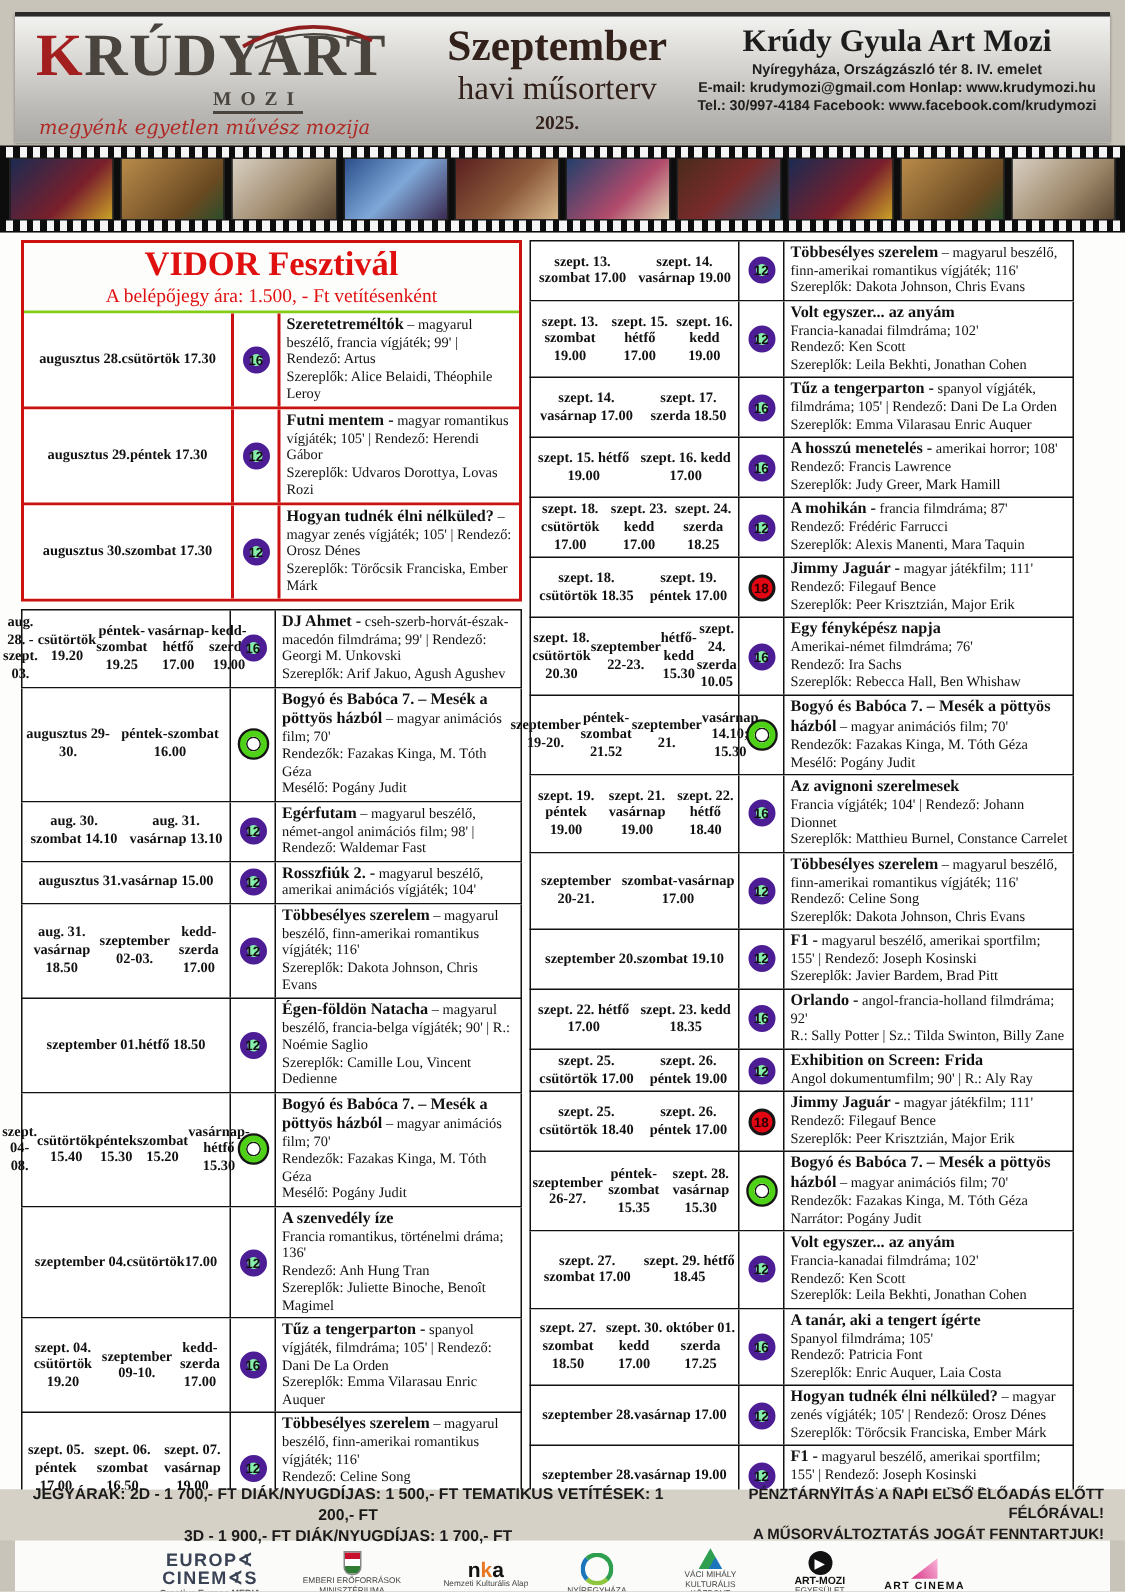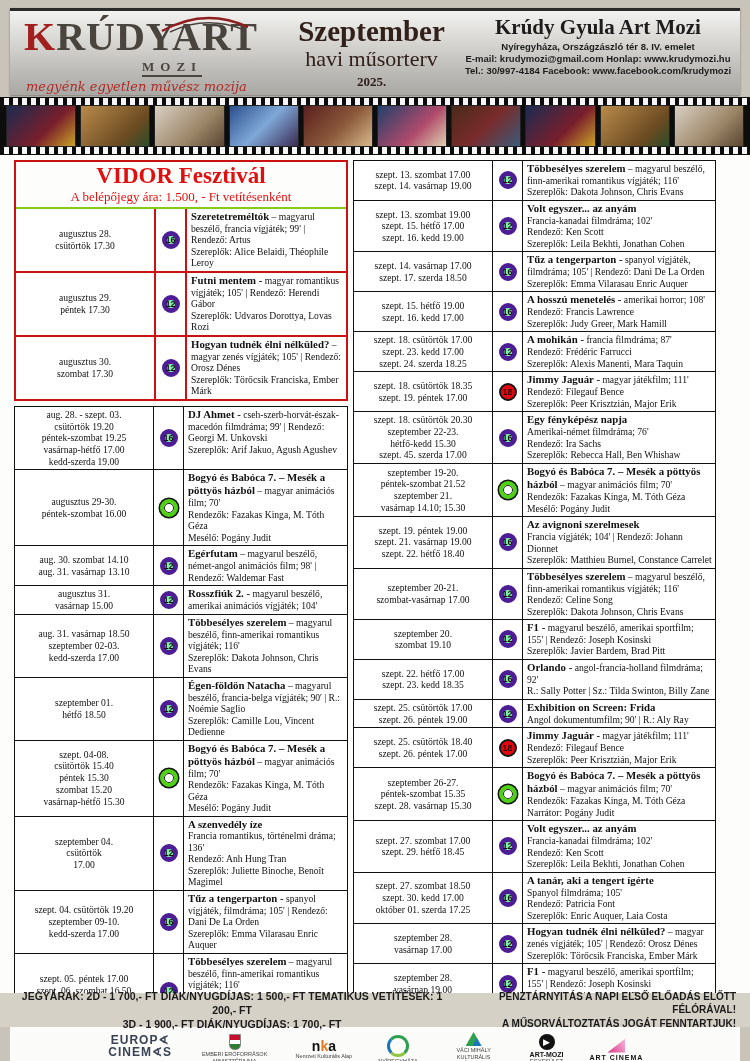--- a/index.html
+++ b/index.html
@@ -46,21 +46,21 @@
   .vidor-head{text-align:center;border-bottom:2px solid #84cc16;padding:1px 0 2px 0;}
   .vidor-title{color:#e01010;font-size:23px;font-weight:bold;}
   .vidor-sub{color:#e01010;font-size:13px;font-weight:normal;}
   .vidor .prow{border:none;border-bottom:2px solid #cc1111;}
   .vidor .prow:last-child{border-bottom:none;}
   .vidor .datecell{border-right:2px solid #cc1111;}
   .vidor .badgecell{border-right:2px solid #cc1111;}
 
   .prow{display:flex;border:1px solid #111;border-top:none;background:#fff;}
   .rows-start .prow:first-child{border-top:1px solid #111;}
-  .datecell{width:136px;border-right:1px solid #111;display:flex;flex-direction:column;justify-content:center;align-items:center;text-align:center;font-weight:normal;font-size:9.6px;line-height:1.22;padding:2px 1px;color:#111;}
+  .datecell{width:136px;border-right:1px solid #111;display:flex;flex-direction:row;justify-content:center;align-items:center;text-align:center;font-weight:bold;font-size:9.6px;line-height:1.22;padding:2px 1px;color:#111;}
   .badgecell{width:29px;border-right:1px solid #111;display:flex;align-items:center;justify-content:center;}
   .desccell{flex:1;padding:1px 3px 2px 4px;font-size:9.6px;line-height:1.2;color:#111;}
   .ftitle{font-weight:bold;font-size:10.8px;}
 
   .badge{width:18px;height:18px;border-radius:50%;display:flex;align-items:center;justify-content:center;font-family:"Liberation Sans",sans-serif;font-weight:bold;font-size:9px;box-sizing:border-box;}
   .badge-12,.badge-16{background:#86efac;border:5px solid #4c1d95;color:#111;}
   .badge-18{background:#e30613;border:2px solid #151515;color:#2a0000;}
   .badge-kn{background:#ffffff;border:4.5px solid #4fd117;box-shadow:0 0 0 1.5px #151515, inset 0 0 0 1px #151515;}
 
   
@@ -338,21 +338,21 @@
             <div class="badgecell">
               <span class="badge badge-18" title="18 éven aluliaknak nem ajánlott">18</span>
             </div>
             <div class="desccell"><span class="ftitle">Jimmy Jaguár -</span> magyar játékfilm; 111'<br>Rendező: Filegauf Bence<br>Szereplők: Peer Krisztzián, Major Erik</div>
           </div>
           <div class="prow">
             <div class="datecell">
               <div>szept. 18. csütörtök 20.30</div>
               <div>szeptember 22-23.</div>
               <div>hétfő-kedd 15.30</div>
-              <div>szept. 45. szerda 17.00</div>
+              <div>szept. 24. szerda 10.05</div>
             </div>
             <div class="badgecell">
               <span class="badge badge-16" title="16 éven aluliaknak nem ajánlott">16</span>
             </div>
             <div class="desccell"><span class="ftitle">Egy fényképész napja</span><br>Amerikai-német filmdráma; 76'<br>Rendező: Ira Sachs<br>Szereplők: Rebecca Hall, Ben Whishaw</div>
           </div>
           <div class="prow">
             <div class="datecell">
               <div>szeptember 19-20.</div>
               <div>péntek-szombat 21.52</div>

